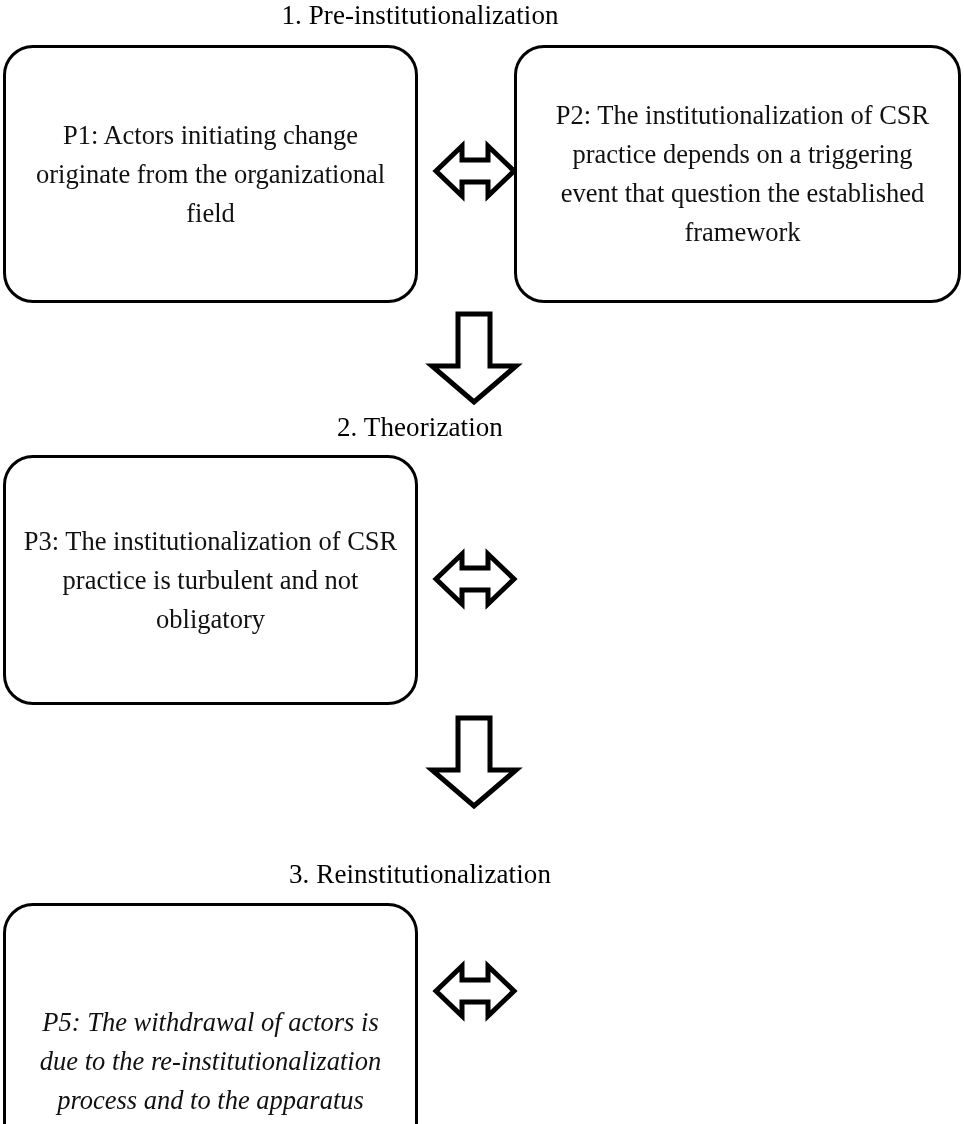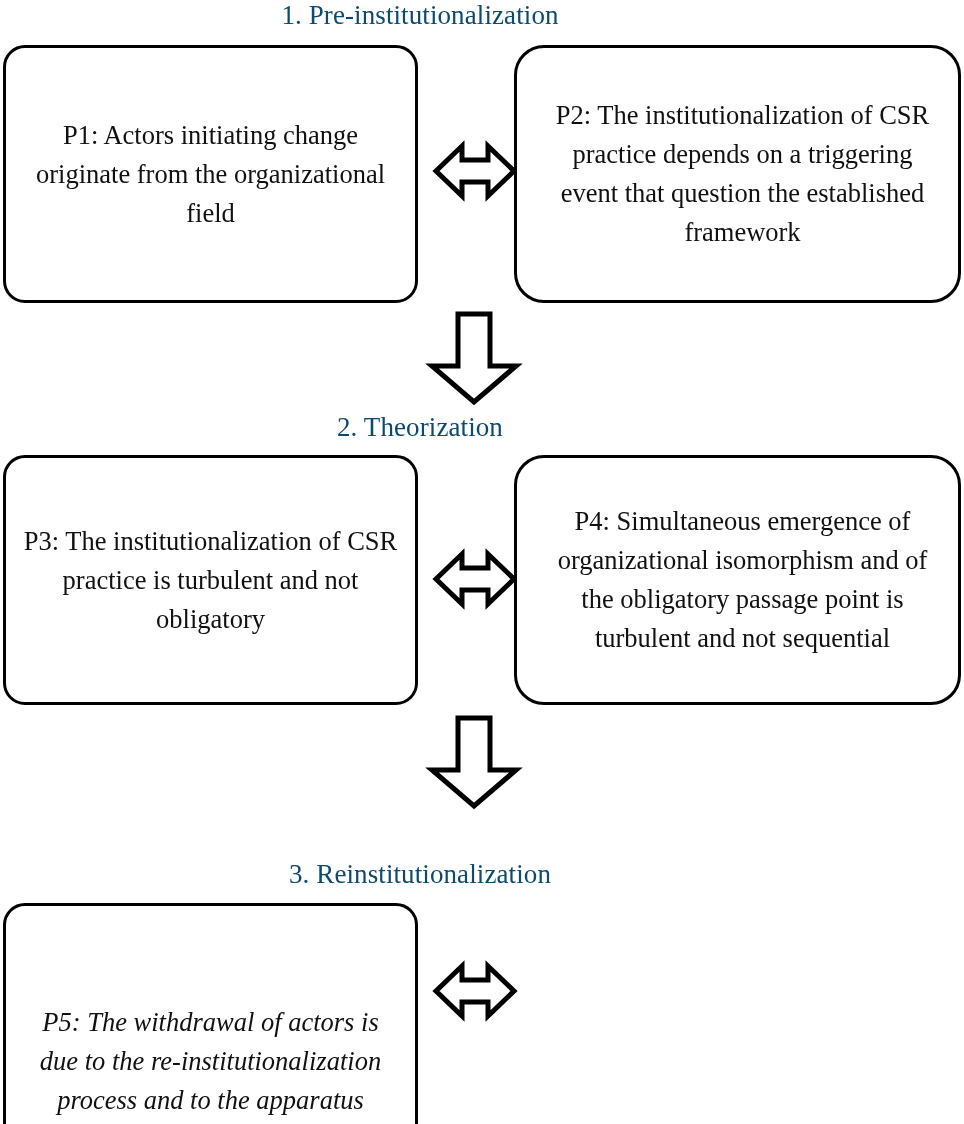--- a/index.html
+++ b/index.html
@@ -24,21 +24,21 @@
 
   
   .stage-heading {
     position: absolute;
     left: 0;
     width: 840px;
     text-align: center;
     font-size: 27px;
     line-height: 30px;
     letter-spacing: 0.1px;
-    color: #0c4a6e;
+    color: #000000;
     white-space: nowrap;
   }
 
   
   .prop-box {
     position: absolute;
     box-sizing: border-box;
     background: #ffffff;
     border: 3.5px solid #000000;
     border-radius: 30px;
@@ -48,21 +48,21 @@
     padding: 6px 14px;
   }
   .prop-text {
     text-align: center;
     font-size: 26.5px;
     line-height: 39px;
     color: #111111;
   }
 
   
-  .col-left  { left: 3px;   width: 415px; border-radius: 22px; }
+  .col-left  { left: 3px;   width: 415px; }
   .col-right { left: 514px; width: 447px; padding-left: 24px; }
 
   .row1 { top: 45px;  height: 258px; }
   .row2 { top: 455px; height: 250px; }
   .row3 { top: 903px; height: 316px; font-style: italic; }
 
   
   .h-arrow {
     position: absolute;
     width: 86px;
@@ -112,23 +112,20 @@
   <div class="prop-box col-left row2">
     <div class="prop-text">P3: The institutionalization of CSR practice is turbulent and not obligatory</div>
   </div>
 
   <div class="h-arrow" style="top:543px;">
     <svg viewBox="0 0 86 72" xmlns="http://www.w3.org/2000/svg">
       <path d="M4 36 L30 11 L30 25 L56 25 L56 11 L82 36 L56 61 L56 47 L30 47 L30 61 Z" fill="#ffffff" stroke="#000000" stroke-width="5" stroke-linejoin="miter" stroke-linecap="butt"></path>
     </svg>
   </div>
 
-  <div class="prop-box col-right row2">
-    <div class="prop-text">P4: Simultaneous emergence of organizational isomorphism and of the obligatory passage point is turbulent and not sequential</div>
-  </div>
 
   <div class="v-arrow" style="top:714px;">
     <svg viewBox="0 0 100 96" xmlns="http://www.w3.org/2000/svg">
       <path d="M34 4 L66 4 L66 56 L92 56 L50 92 L8 56 L34 56 Z" fill="#ffffff" stroke="#000000" stroke-width="5" stroke-linejoin="miter" stroke-linecap="butt"></path>
     </svg>
   </div>
 
   <div class="stage-heading" style="top:816px;margin-top:43px;">3. Reinstitutionalization</div>
 
   <div class="prop-box col-left row3">

